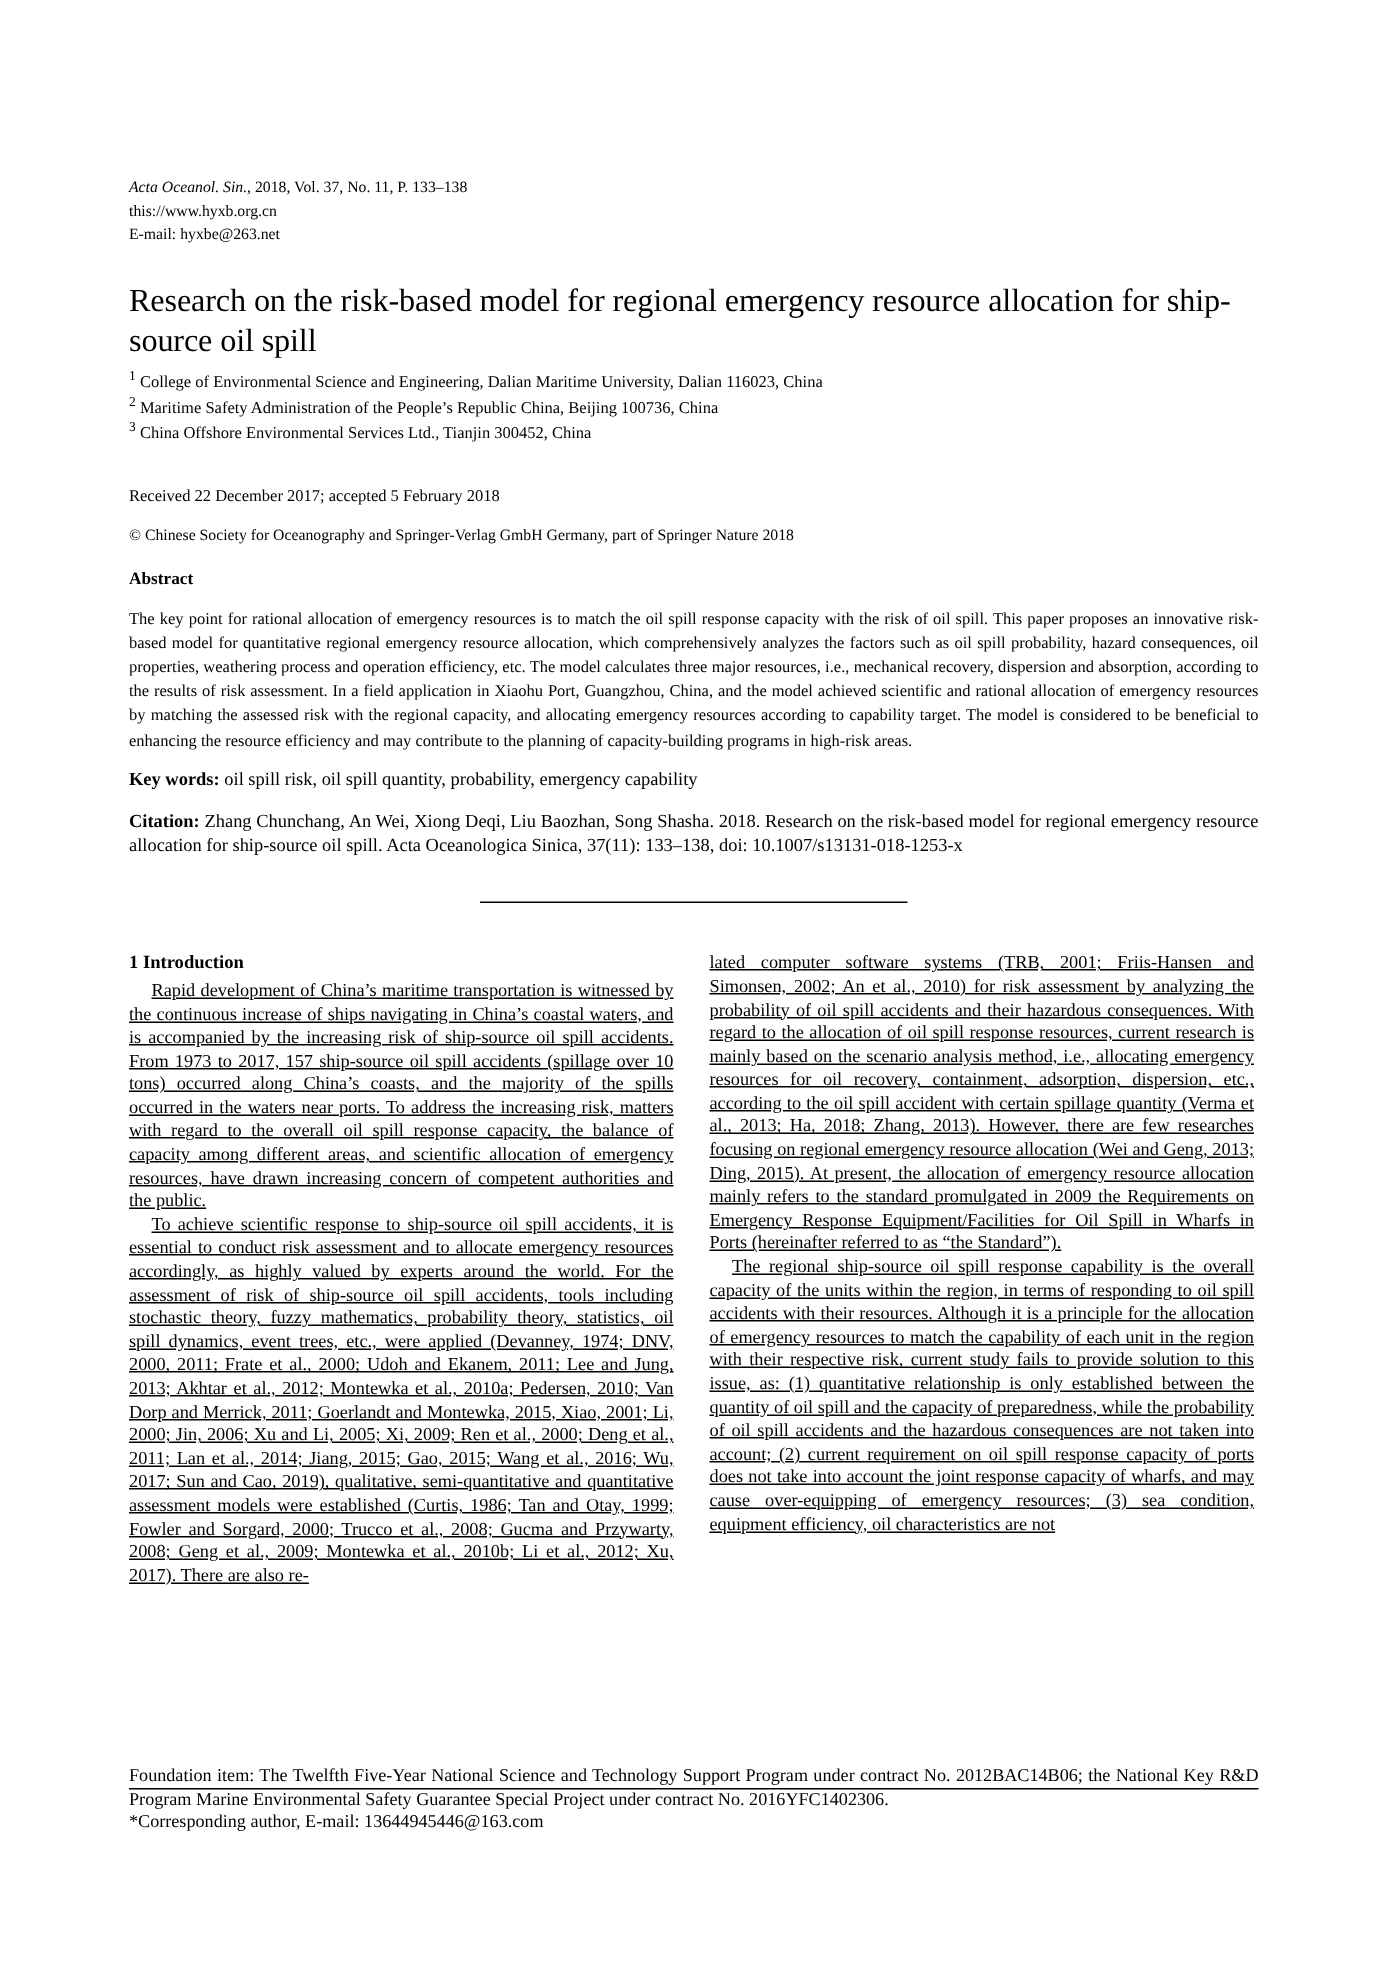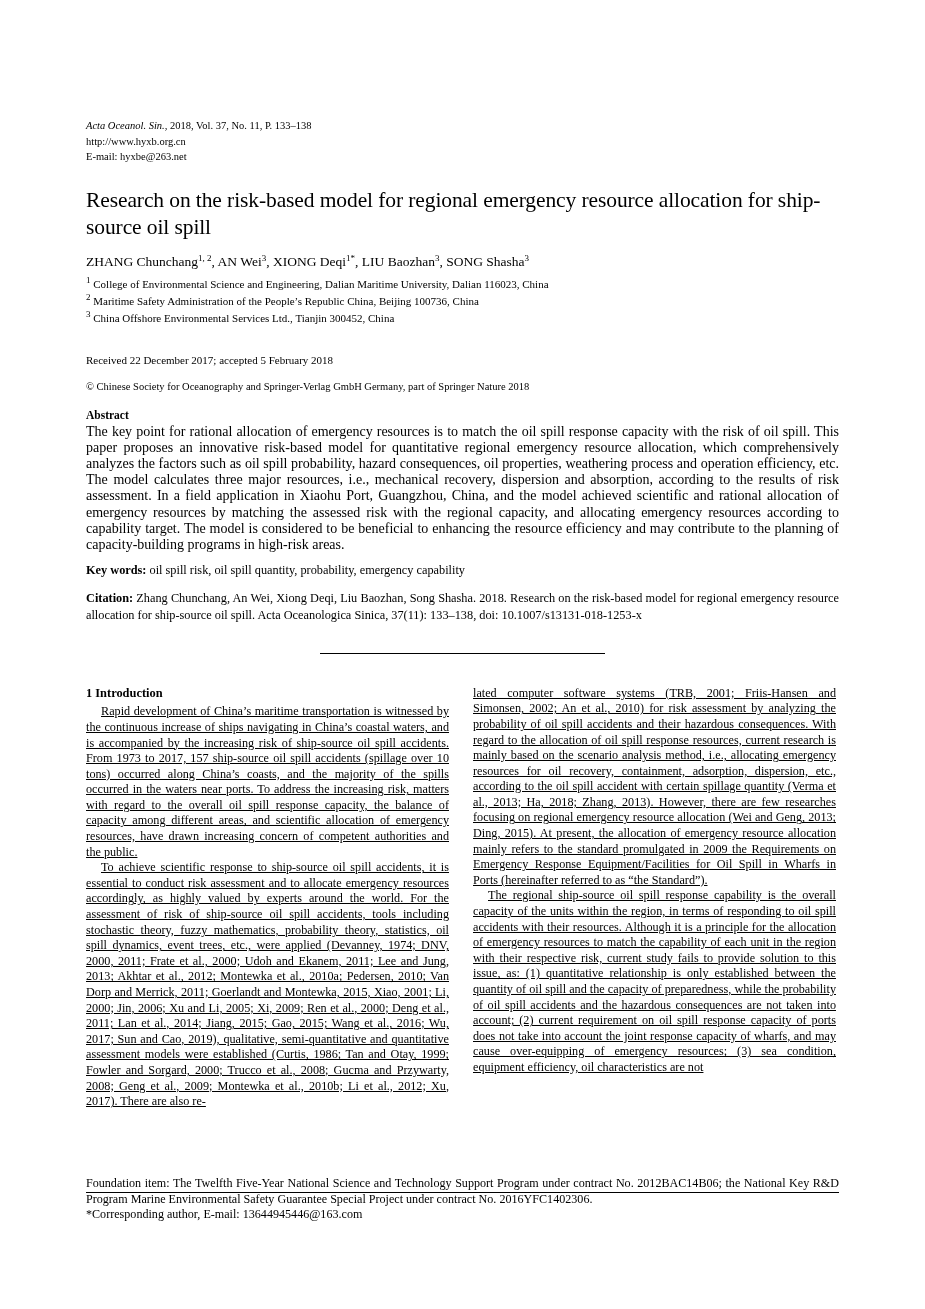--- a/index.html
+++ b/index.html
@@ -72,24 +72,24 @@
   .copyright {
     font-size: 10.5px;
     margin-top: 15px;
   }
   .abstract-head {
     font-weight: bold;
     font-size: 11.5px;
     margin-top: 17px;
   }
   .abstract-body {
-    font-size: 14px;
+    font-size: 11px;
     line-height: 16.2px;
     text-align: justify;
-    margin-top: 3px;
+    margin-top: 13px;
   }
   .keywords {
     font-size: 12.3px;
     line-height: 16.2px;
     margin-top: 9px;
     text-align: justify;
   }
   .keywords b, .citation b { font-weight: bold; }
   .citation {
     font-size: 12.3px;
@@ -147,27 +147,26 @@
 </style>
 </head>
 <body>
 
 <div class="page">
 
   <div class="content">
 
     <div class="journal-head">
       <div><span class="journal-line-italic">Acta Oceanol. Sin.,</span><span> 2018, Vol. 37, No. 11, P. 133–138</span></div>
-      <div>http://www.hyxb.org.cn</div>
+      <div>this://www.hyxb.org.cn</div>
       <div>E-mail: hyxbe@263.net</div>
     </div>
 
     <div class="title">Research on the risk-based model for regional emergency resource allocation for ship-source oil spill</div>
 
-    <div class="authors">ZHANG Chunchang<sup>1, 2</sup>, AN Wei<sup>3</sup>, XIONG Deqi<sup>1*</sup>, LIU Baozhan<sup>3</sup>, SONG Shasha<sup>3</sup></div>
 
     <div class="affil">
       <div><sup>1</sup> College of Environmental Science and Engineering, Dalian Maritime University, Dalian 116023, China</div>
       <div><sup>2</sup> Maritime Safety Administration of the People’s Republic China, Beijing 100736, China</div>
       <div><sup>3</sup> China Offshore Environmental Services Ltd., Tianjin 300452, China</div>
     </div>
 
     <div class="received">Received 22 December 2017; accepted 5 February 2018</div>
 
     <div class="copyright">© Chinese Society for Oceanography and Springer-Verlag GmbH Germany, part of Springer Nature 2018</div>

